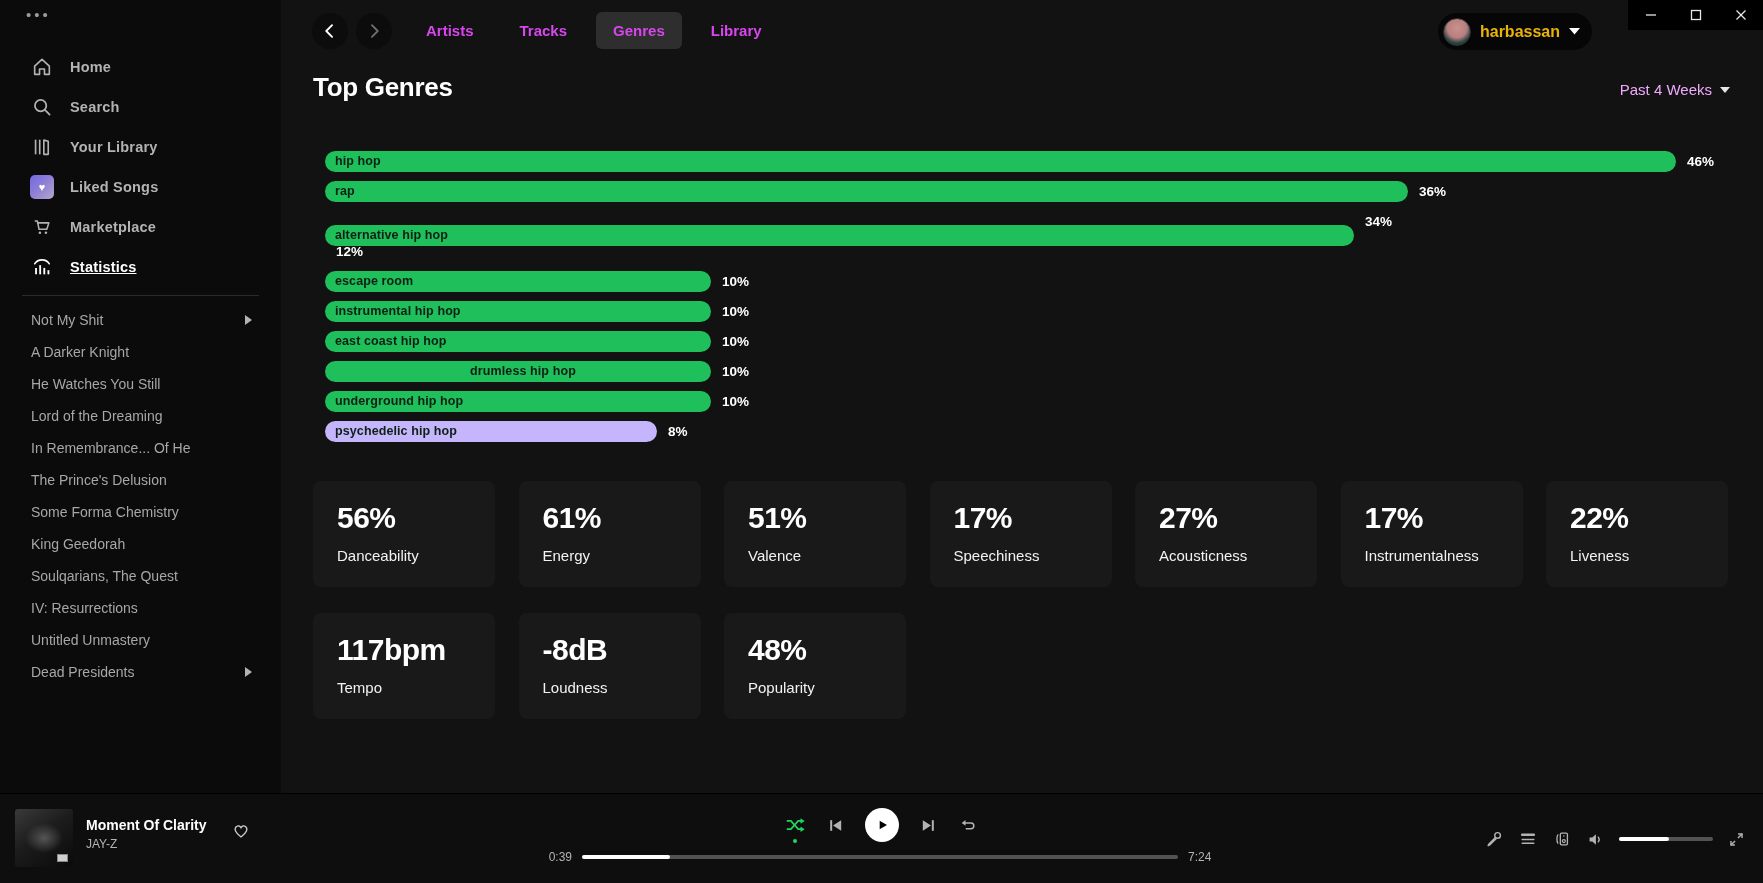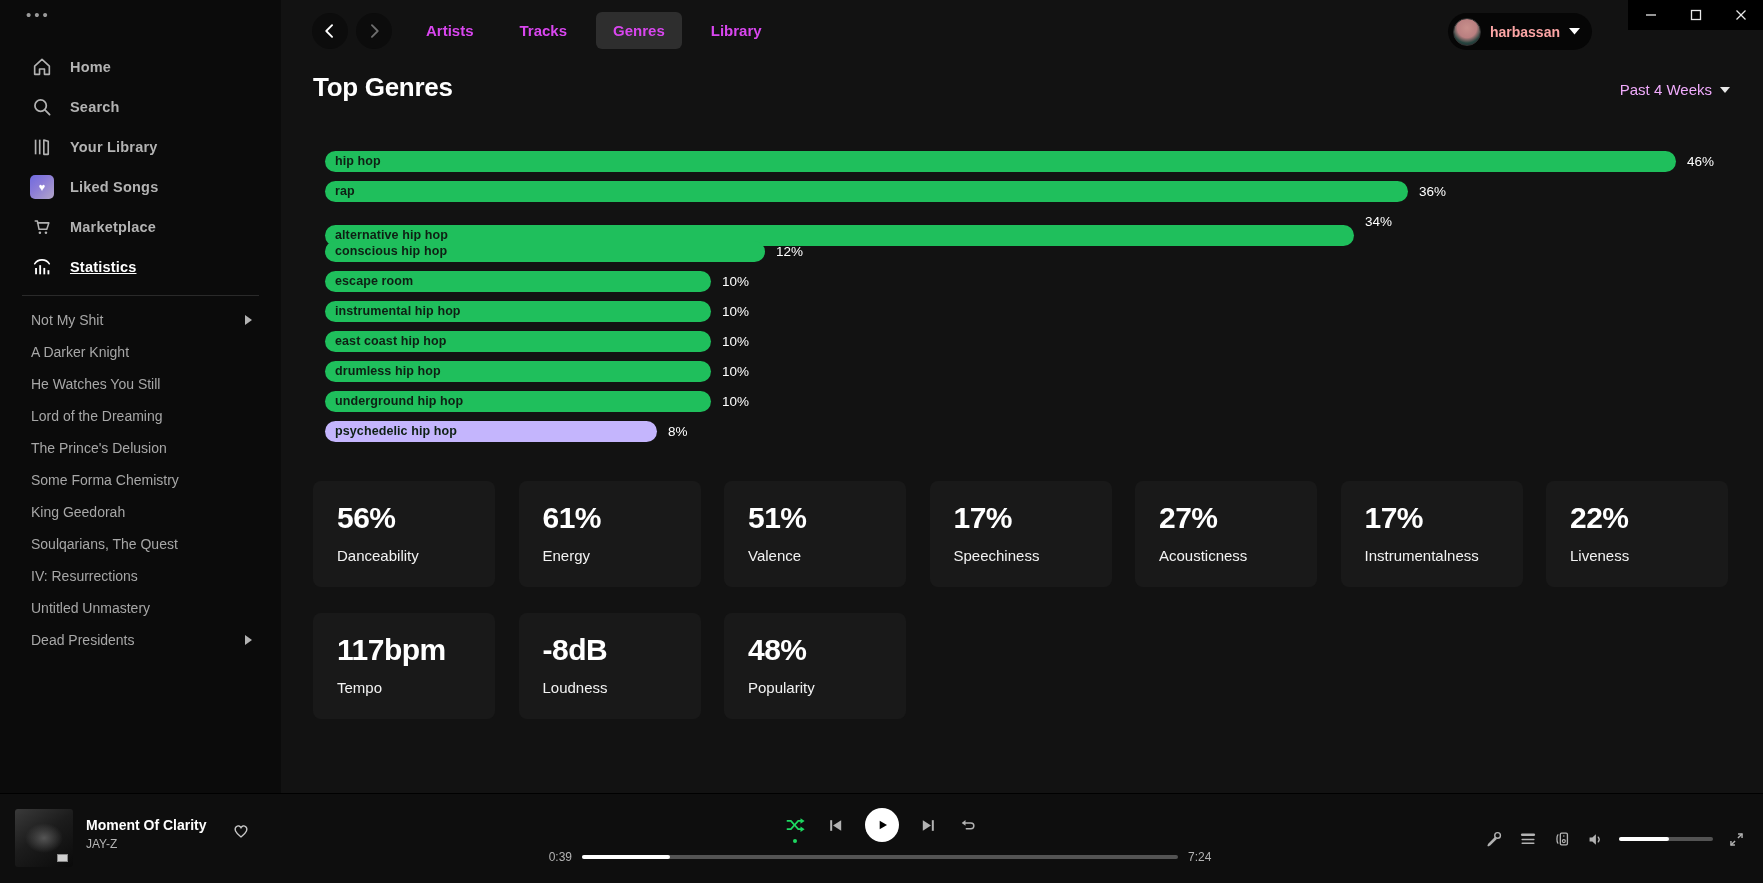--- a/index.html
+++ b/index.html
@@ -24,35 +24,35 @@
   
   .main { position:absolute; left:281px; top:0; right:0; height:793px; background:#121212; }
   .navcircle { position:absolute; top:13px; width:36px; height:36px; border-radius:50%; background:#0c0c0c; display:flex; align-items:center; justify-content:center; cursor:pointer; }
   .navcircle.back { left:31px; color:#ffffff; }
   .navcircle.fwd { left:75px; color:#6e6e6e; }
   .tabs { position:absolute; left:128px; top:12px; display:flex; gap:12px; }
   .tab { padding:10px 17px; font-size:15px; font-weight:bold; color:#d946ef; border-radius:6px; cursor:pointer; }
   .tab.active { background:#2e2e2e; }
   .userchip { position:absolute; top:13px; right:171px; height:37px; border-radius:19px; background:#060606; display:flex; align-items:center; padding:0 12px 0 5px; gap:9px; cursor:pointer; }
   .avatar { width:28px; height:28px; border-radius:50%; background:radial-gradient(circle at 50% 35%,#c9908c 0%,#b97f80 45%,#27443f 70%,#14252b 100%); border:1px solid #333; }
-  .userchip .uname { color:#fca5a5; font-size:14px; font-weight:bold; }
+  .userchip .uname { color:#eab308; font-size:16px; font-weight:bold; }
   .userchip .caret { color:#fff; }
   .wincontrols { position:absolute; top:0; right:0; width:135px; height:30px; background:#000; display:flex; z-index:5; }
   .winbtn { width:45px; height:30px; display:flex; align-items:center; justify-content:center; color:#e8e8e8; cursor:pointer; }
 
   .page-title { position:absolute; left:32px; top:72px; color:#fff; font-size:26px; font-weight:bold; letter-spacing:-.3px; }
   .timerange { position:absolute; right:33px; top:81px; display:flex; align-items:center; gap:8px; color:#f0abfc; font-size:15px; cursor:pointer; }
   .timerange .caret { color:#e8e8e8; }
 
   
   .chart { position:absolute; left:44px; top:146px; right:30px; }
   .crow { height:30px; display:flex; align-items:center; }
   .cbar { height:21px; border-radius:10.5px; background:#1fbf5c; display:flex; align-items:center; padding-left:10px; cursor:default; }
   .cbar .clabel { font-size:12.5px; font-weight:bold; color:#0e2014; letter-spacing:.1px; }
-  .cpct { margin-left:11px; color:#ffffff; font-size:13.5px; font-weight:normal; }
+  .cpct { margin-left:11px; color:#ffffff; font-size:13.5px; font-weight:bold; }
 
   
   .cards { position:absolute; left:32px; top:481px; width:1421px; display:flex; flex-wrap:wrap; column-gap:23.5px; row-gap:26px; }
   .card { width:182px; height:106px; background:#191919; border-radius:8px; padding:20px 24px; }
   .card .val { color:#fff; font-size:30px; font-weight:bold; letter-spacing:-.5px; }
   .card .cl { margin-top:12px; color:#f2f2f2; font-size:15px; }
 
   
   .player { position:absolute; left:0; bottom:0; width:1763px; height:90px; background:#0e0e0e; border-top:1px solid #000; z-index:3; }
   .art { position:absolute; left:15px; top:15px; width:58px; height:58px; border-radius:3px; background:linear-gradient(145deg,#3a3a3a 0%,#1c1c1c 45%,#0a0a0a 100%); cursor:pointer; overflow:hidden; }
@@ -155,20 +155,23 @@
         <div class="pl-item">
           <span>A Darker Knight</span>
         </div>
         <div class="pl-item">
           <span>He Watches You Still</span>
         </div>
         <div class="pl-item">
           <span>Lord of the Dreaming</span>
         </div>
         <div class="pl-item">
+          <span>In Remembrance... Of He</span>
+        </div>
+        <div class="pl-item">
           <span>The Prince's Delusion</span>
         </div>
         <div class="pl-item">
           <span>Some Forma Chemistry</span>
         </div>
         <div class="pl-item">
           <span>King Geedorah</span>
         </div>
         <div class="pl-item">
           <span>Soulqarians, The Quest</span>
@@ -246,23 +249,20 @@
           </div>
           <span class="cpct">36%</span>
         </div>
         <div class="crow">
           <div class="cbar" style="width: 1029px; background: rgb(31, 191, 92); margin-top: 28px;">
             <span class="clabel">alternative hip hop</span>
           </div>
           <span class="cpct">34%</span>
         </div>
         <div class="crow">
-          <div class="cbar" style="width: 440px; background: rgb(31, 191, 92);">
-            <span class="clabel">conscious hip hop</span>
-          </div>
           <span class="cpct">12%</span>
         </div>
         <div class="crow">
           <div class="cbar" style="width: 386px; background: rgb(31, 191, 92);">
             <span class="clabel">escape room</span>
           </div>
           <span class="cpct">10%</span>
         </div>
         <div class="crow">
           <div class="cbar" style="width: 386px; background: rgb(31, 191, 92);">
@@ -270,21 +270,21 @@
           </div>
           <span class="cpct">10%</span>
         </div>
         <div class="crow">
           <div class="cbar" style="width: 386px; background: rgb(31, 191, 92);">
             <span class="clabel">east coast hip hop</span>
           </div>
           <span class="cpct">10%</span>
         </div>
         <div class="crow">
-          <div class="cbar" style="width: 386px; background: rgb(31, 191, 92);">
+          <div class="cbar" style="width: 386px; background: rgb(31, 191, 92); justify-content: center;">
             <span class="clabel">drumless hip hop</span>
           </div>
           <span class="cpct">10%</span>
         </div>
         <div class="crow">
           <div class="cbar" style="width: 386px; background: rgb(31, 191, 92);">
             <span class="clabel">underground hip hop</span>
           </div>
           <span class="cpct">10%</span>
         </div>

